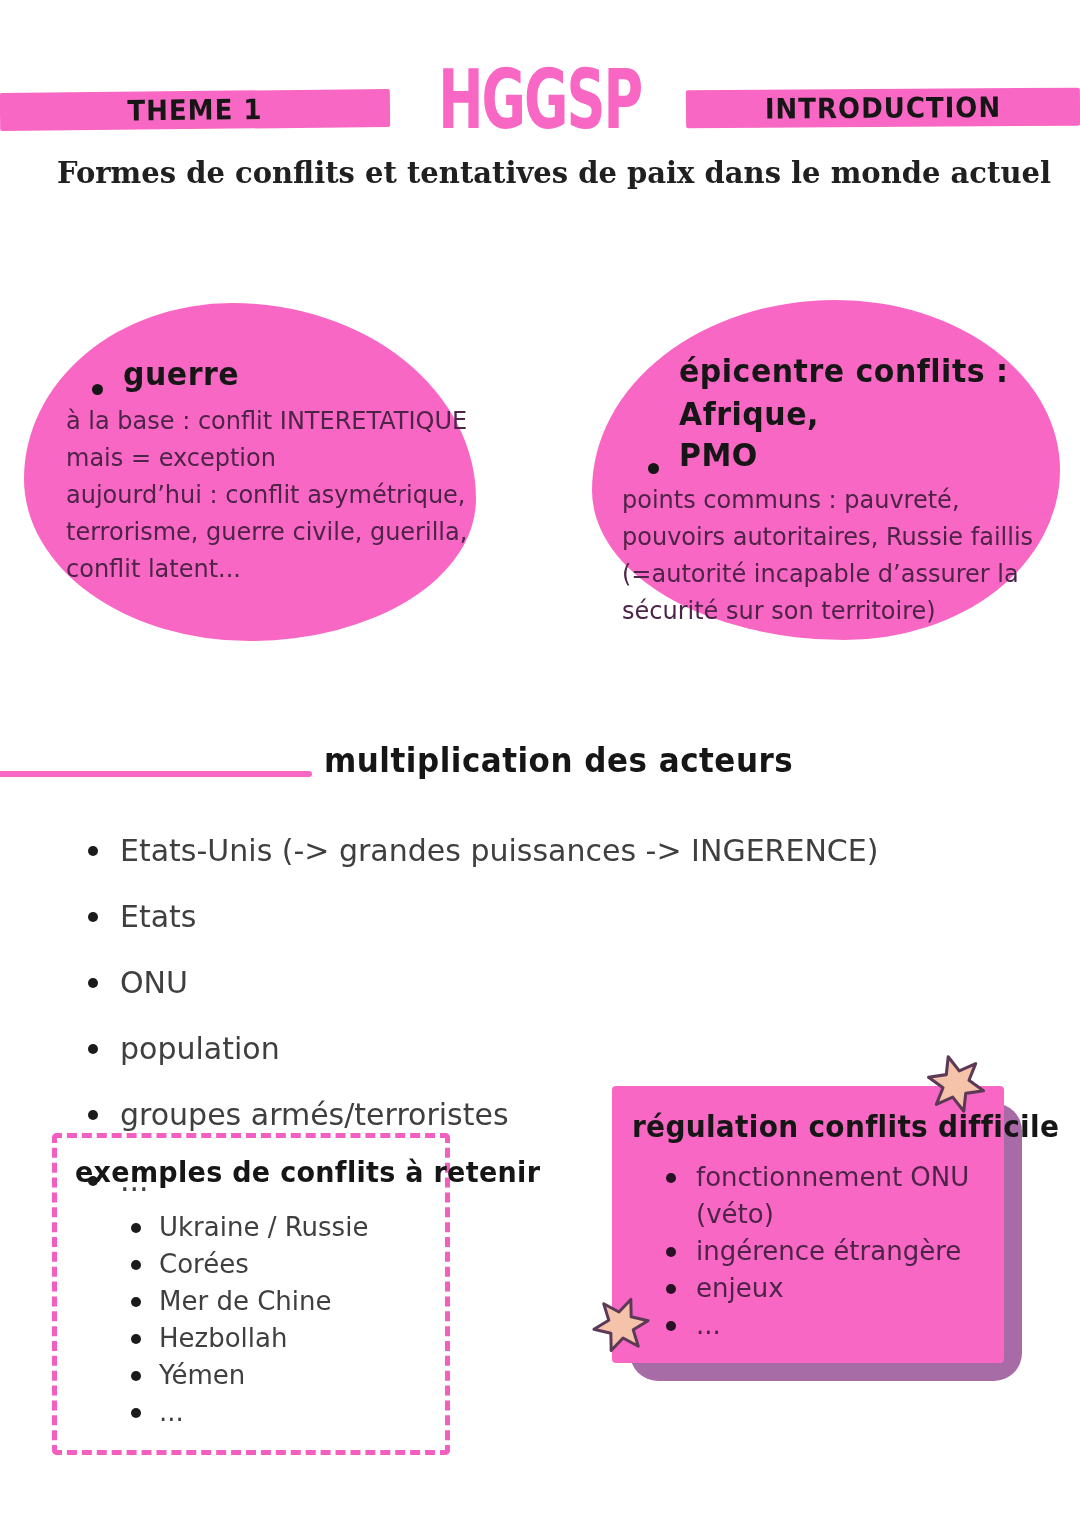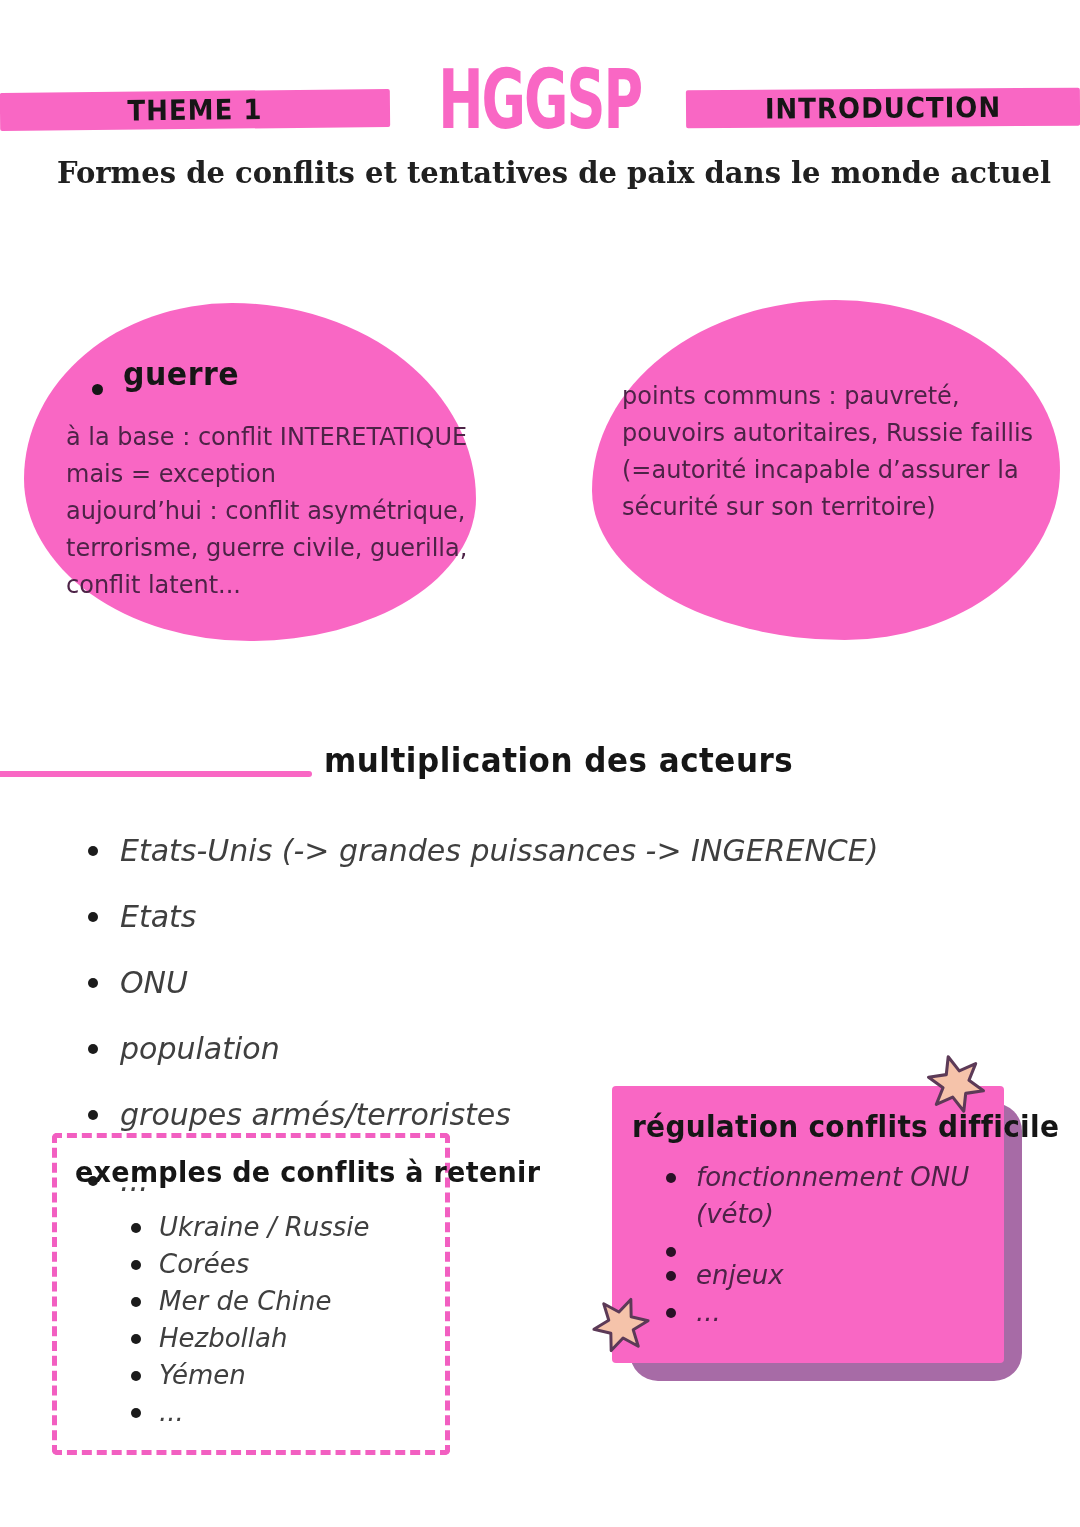--- a/index.html
+++ b/index.html
@@ -56,39 +56,39 @@
     border-radius:52% 48% 46% 54% / 56% 50% 50% 44%;
     padding:54px 0 0 30px;
   }
   .blob-heading{
     display:flex;align-items:flex-end;margin-left:26px;
     font-weight:bold;color:var(--ink);
     font-size:30px;line-height:40px;letter-spacing:0.5px;
   }
   .blob-heading .dot{margin-top:15px;}
   .blob-heading .hlines{margin-left:20px;transform:scaleY(1.05);}
-  .blob-body{margin-top:24px;}
+  .blob-body{margin-top:8px;}
   .blob-body .bline{
     font-size:24px;line-height:37px;color:var(--plum);white-space:nowrap;
   }
   .dot{
     width:11px;height:11px;border-radius:50%;background:var(--ink);
     flex:0 0 auto;
   }
   
   .divider{
     position:absolute;left:0;top:771px;width:312px;height:6px;
     background:var(--pink);border-radius:0 4px 4px 0;
   }
   .section-heading{
     position:absolute;left:324px;top:742px;
     font-weight:bold;font-size:31px;color:var(--ink);
     letter-spacing:0.5px;transform:scaleY(1.08);white-space:nowrap;
   }
-  ul{list-style:none;font-style:italic;}
+  ul{list-style:none;}
   .acteurs-list{
     position:absolute;left:88px;top:830px;
   }
   .acteurs-list li{
     display:flex;align-items:flex-start;
     font-size:30px;line-height:42px;color:var(--body);
     margin-bottom:24px;white-space:nowrap;
   }
   .acteurs-list .dot{margin-top:16px;margin-right:22px;width:10px;height:10px;background:#1b1b1b;}
   
@@ -156,20 +156,27 @@
     <div class="blob-body">
       <div class="bline">à la base : conflit INTERETATIQUE</div>
       <div class="bline">mais = exception</div>
       <div class="bline">aujourd’hui : conflit asymétrique,</div>
       <div class="bline">terrorisme, guerre civile, guerilla,</div>
       <div class="bline">conflit latent...</div>
     </div>
   </div>
 
   <div class="blob blob-right">
+    <div class="blob-heading">
+      <span class="dot"></span>
+      <span class="hlines">
+        <span style="display:block">épicentre conflits : Afrique,</span>
+        <span style="display:block">PMO</span>
+      </span>
+    </div>
     <div class="blob-body">
       <div class="bline">points communs : pauvreté,</div>
       <div class="bline">pouvoirs autoritaires, Russie faillis</div>
       <div class="bline">(=autorité incapable d’assurer la</div>
       <div class="bline">sécurité sur son territoire)</div>
     </div>
   </div>
 
   <div class="divider"></div>
   <div class="section-heading">multiplication des acteurs</div>
@@ -237,20 +244,21 @@
     <ul class="reg-list">
       <li>
         <span class="dot"></span>
         <span>
           <span style="display:block">fonctionnement ONU</span>
           <span style="display:block">(véto)</span>
         </span>
       </li>
       <li>
           <span class="dot"></span>
+          <span>ingérence étrangère</span>
         </li>
       <li>
           <span class="dot"></span>
           <span>enjeux</span>
         </li>
       <li>
           <span class="dot"></span>
           <span>...</span>
         </li>
     </ul>

